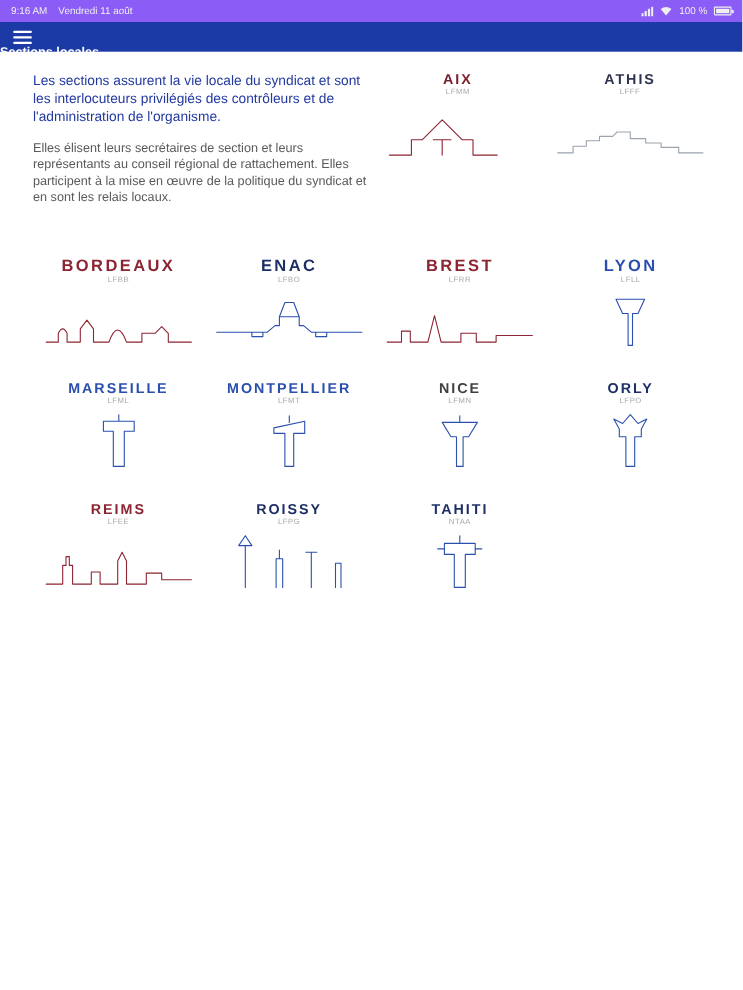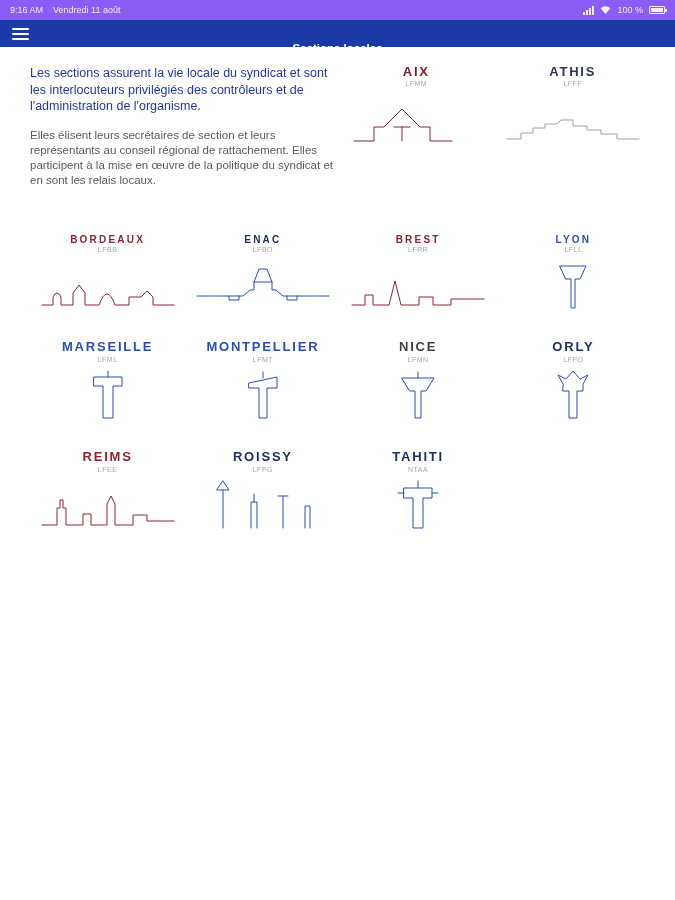--- a/index.html
+++ b/index.html
@@ -22,32 +22,32 @@
   .status-right{display:flex;gap:6px;align-items:center;}
   .battery{width:16px;height:8px;border:1px solid #efefef;border-radius:1px;position:relative;}
   .battery::after{content:"";position:absolute;right:-3px;top:2px;width:2px;height:3px;background:#efefef;}
   .battery .fill{position:absolute;inset:1px;background:#efefef;}
   
   .nav-bar{
     height:27px;background:var(--nav-blue);display:flex;align-items:center;position:relative;
   }
   .hamburger{width:17px;height:12px;margin-left:12px;display:flex;flex-direction:column;justify-content:space-between;cursor:pointer;z-index:2;}
   .hamburger span{height:2px;background:#fff;border-radius:1px;}
-  .nav-title{position:absolute;left:0;right:0;text-align:center;color:#fff;font-size:11.5px;font-weight:bold;margin-top:28px;}
+  .nav-title{position:absolute;left:0;right:0;text-align:left;color:#fff;font-size:11.5px;font-weight:bold;margin-top:28px;}
   
   .content{padding:18px 24px 0 30px;}
   .top-row{display:flex;align-items:flex-start;}
   .intro{width:308px;flex:none;}
   .intro .lead{color:var(--lead-blue);font-weight:normal;font-size:12.5px;line-height:1.33;margin:0 0 13px;}
   .intro .body-text{color:#5a5a5a;font-size:11.5px;line-height:1.3;margin:0;}
   .top-tiles{flex:1;display:flex;justify-content:space-around;padding-top:0;}
   
   .tile{text-align:center;width:150px;cursor:pointer;}
   .tile-name{font-weight:600;letter-spacing:1.8px;font-size:13px;line-height:1.1;}
-  .tile.lg .tile-name{font-size:10px;letter-spacing:2.2px;}
+  .tile.lg .tile-name{font-size:15px;letter-spacing:2.2px;}
   .tile-code{font-size:7px;color:#a8a8a8;letter-spacing:.5px;margin-top:1px;line-height:1.1;}
   .tile svg{display:block;margin:3px auto 0;}
   
   .grid{margin-top:46px;display:grid;grid-template-columns:repeat(4,1fr);row-gap:26px;justify-items:center;}
 </style>
 </head>
 <body>
 
 <div class="status-bar">
   <div class="status-left">

